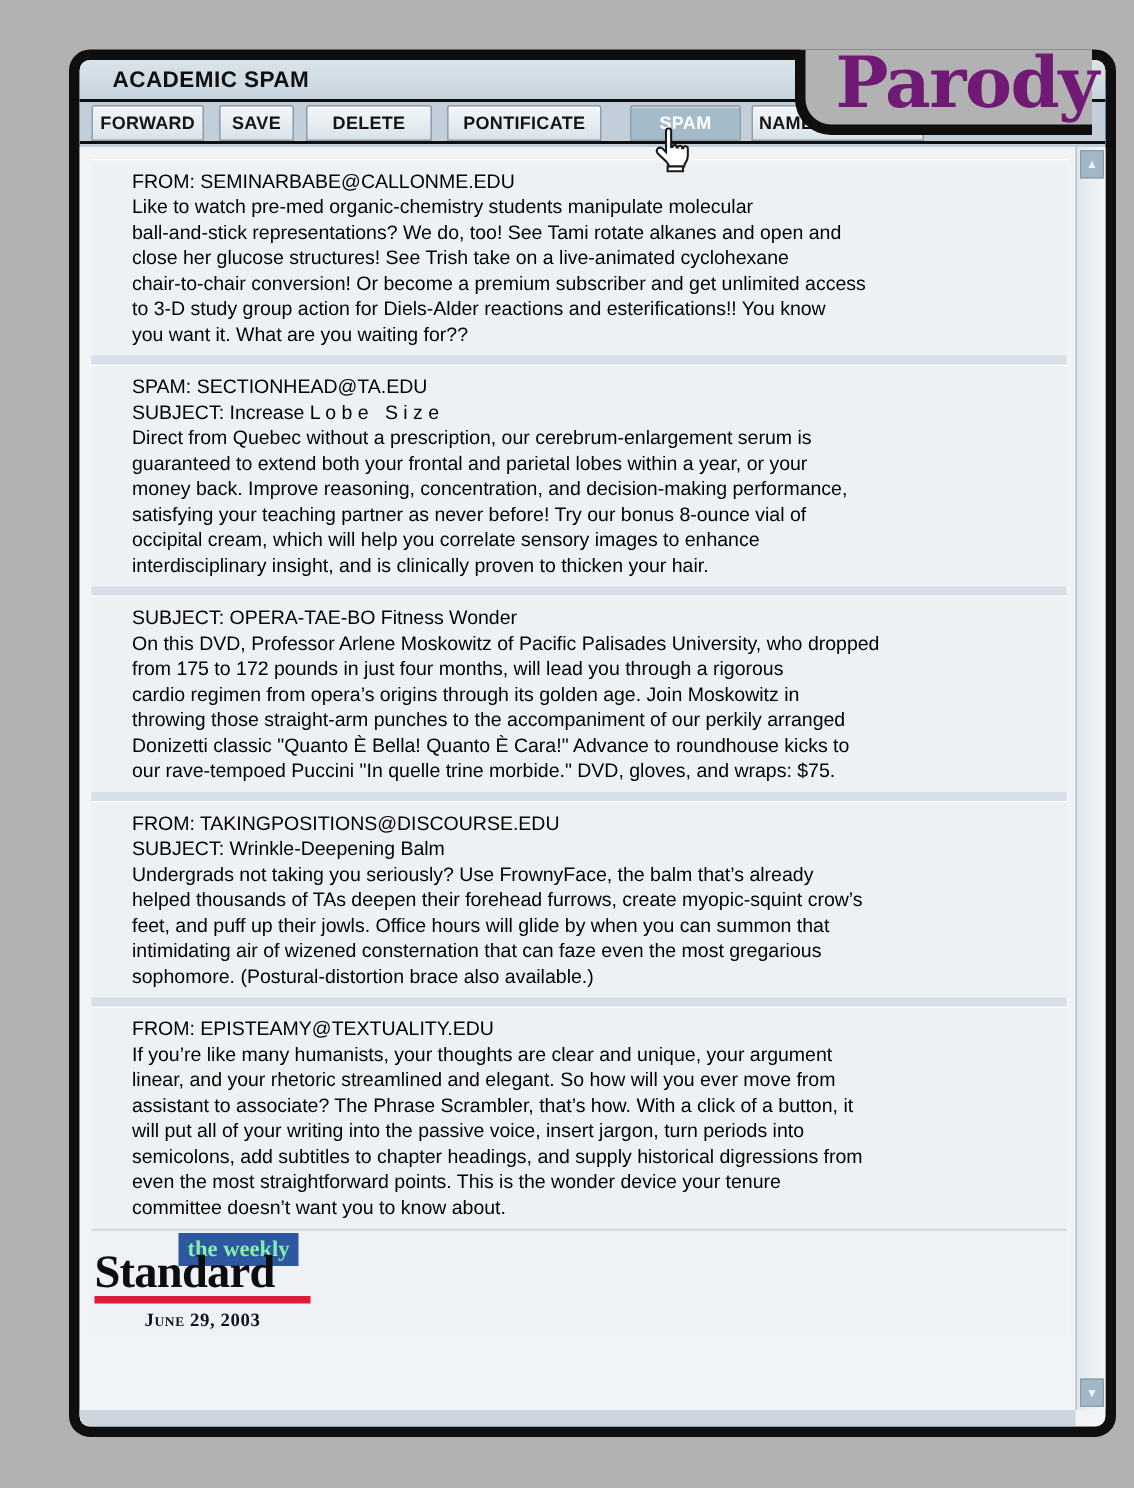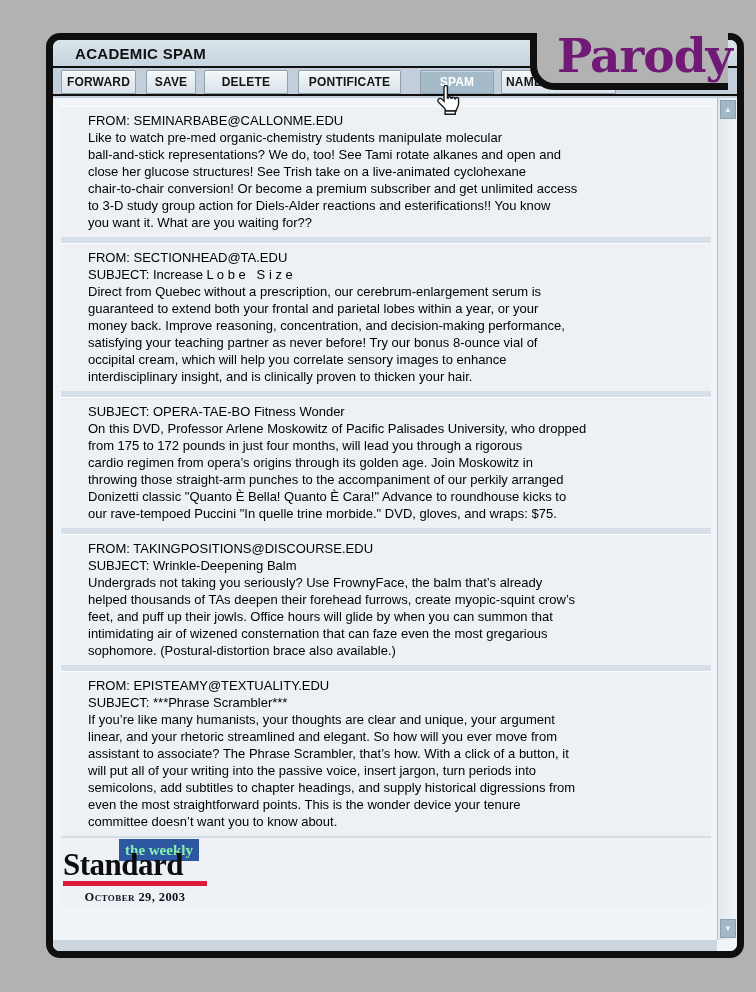--- a/index.html
+++ b/index.html
@@ -158,21 +158,21 @@
     <div class="line from">FROM: SEMINARBABE@CALLONME.EDU</div>
     <div class="line body">Like to watch pre-med organic-chemistry students manipulate molecular
 ball-and-stick representations? We do, too! See Tami rotate alkanes and open and
 close her glucose structures! See Trish take on a live-animated cyclohexane
 chair-to-chair conversion! Or become a premium subscriber and get unlimited access
 to 3-D study group action for Diels-Alder reactions and esterifications!! You know
 you want it. What are you waiting for??</div>
   </div>
 
   <div class="card">
-    <div class="line from">FROM: SECTIONHEAD@TA.EDU</div>
+    <div class="line from">SPAM: SECTIONHEAD@TA.EDU</div>
     <div class="line subject">SUBJECT: Increase L o b e   S i z e</div>
     <div class="line body">Direct from Quebec without a prescription, our cerebrum-enlargement serum is
 guaranteed to extend both your frontal and parietal lobes within a year, or your
 money back. Improve reasoning, concentration, and decision-making performance,
 satisfying your teaching partner as never before! Try our bonus 8-ounce vial of
 occipital cream, which will help you correlate sensory images to enhance
 interdisciplinary insight, and is clinically proven to thicken your hair.</div>
   </div>
 
   <div class="card">
@@ -190,36 +190,35 @@
     <div class="line subject">SUBJECT: Wrinkle-Deepening Balm</div>
     <div class="line body">Undergrads not taking you seriously? Use FrownyFace, the balm that’s already
 helped thousands of TAs deepen their forehead furrows, create myopic-squint crow’s
 feet, and puff up their jowls. Office hours will glide by when you can summon that
 intimidating air of wizened consternation that can faze even the most gregarious
 sophomore. (Postural-distortion brace also available.)</div>
   </div>
 
   <div class="card">
     <div class="line from">FROM: EPISTEAMY@TEXTUALITY.EDU</div>
-    <div class="line subject">SUBJECT: ***Phrase Scrambler***</div>
     <div class="line body">If you’re like many humanists, your thoughts are clear and unique, your argument
 linear, and your rhetoric streamlined and elegant. So how will you ever move from
 assistant to associate? The Phrase Scrambler, that’s how. With a click of a button, it
 will put all of your writing into the passive voice, insert jargon, turn periods into
 semicolons, add subtitles to chapter headings, and supply historical digressions from
 even the most straightforward points. This is the wonder device your tenure
 committee doesn’t want you to know about.</div>
   </div>
 </div>
 
     <div class="masthead">
       <div class="blue-box">the weekly</div>
       <div class="standard-text">Standard</div>
       <div class="red-bar"></div>
-      <div class="issue-date">October 29, 2003</div>
+      <div class="issue-date">June 29, 2003</div>
     </div>
 
     <div class="scrollbar">
       <div class="sb-btn up">
         <span>▲</span>
       </div>
       <div class="sb-btn down">
         <span>▼</span>
       </div>
     </div>

